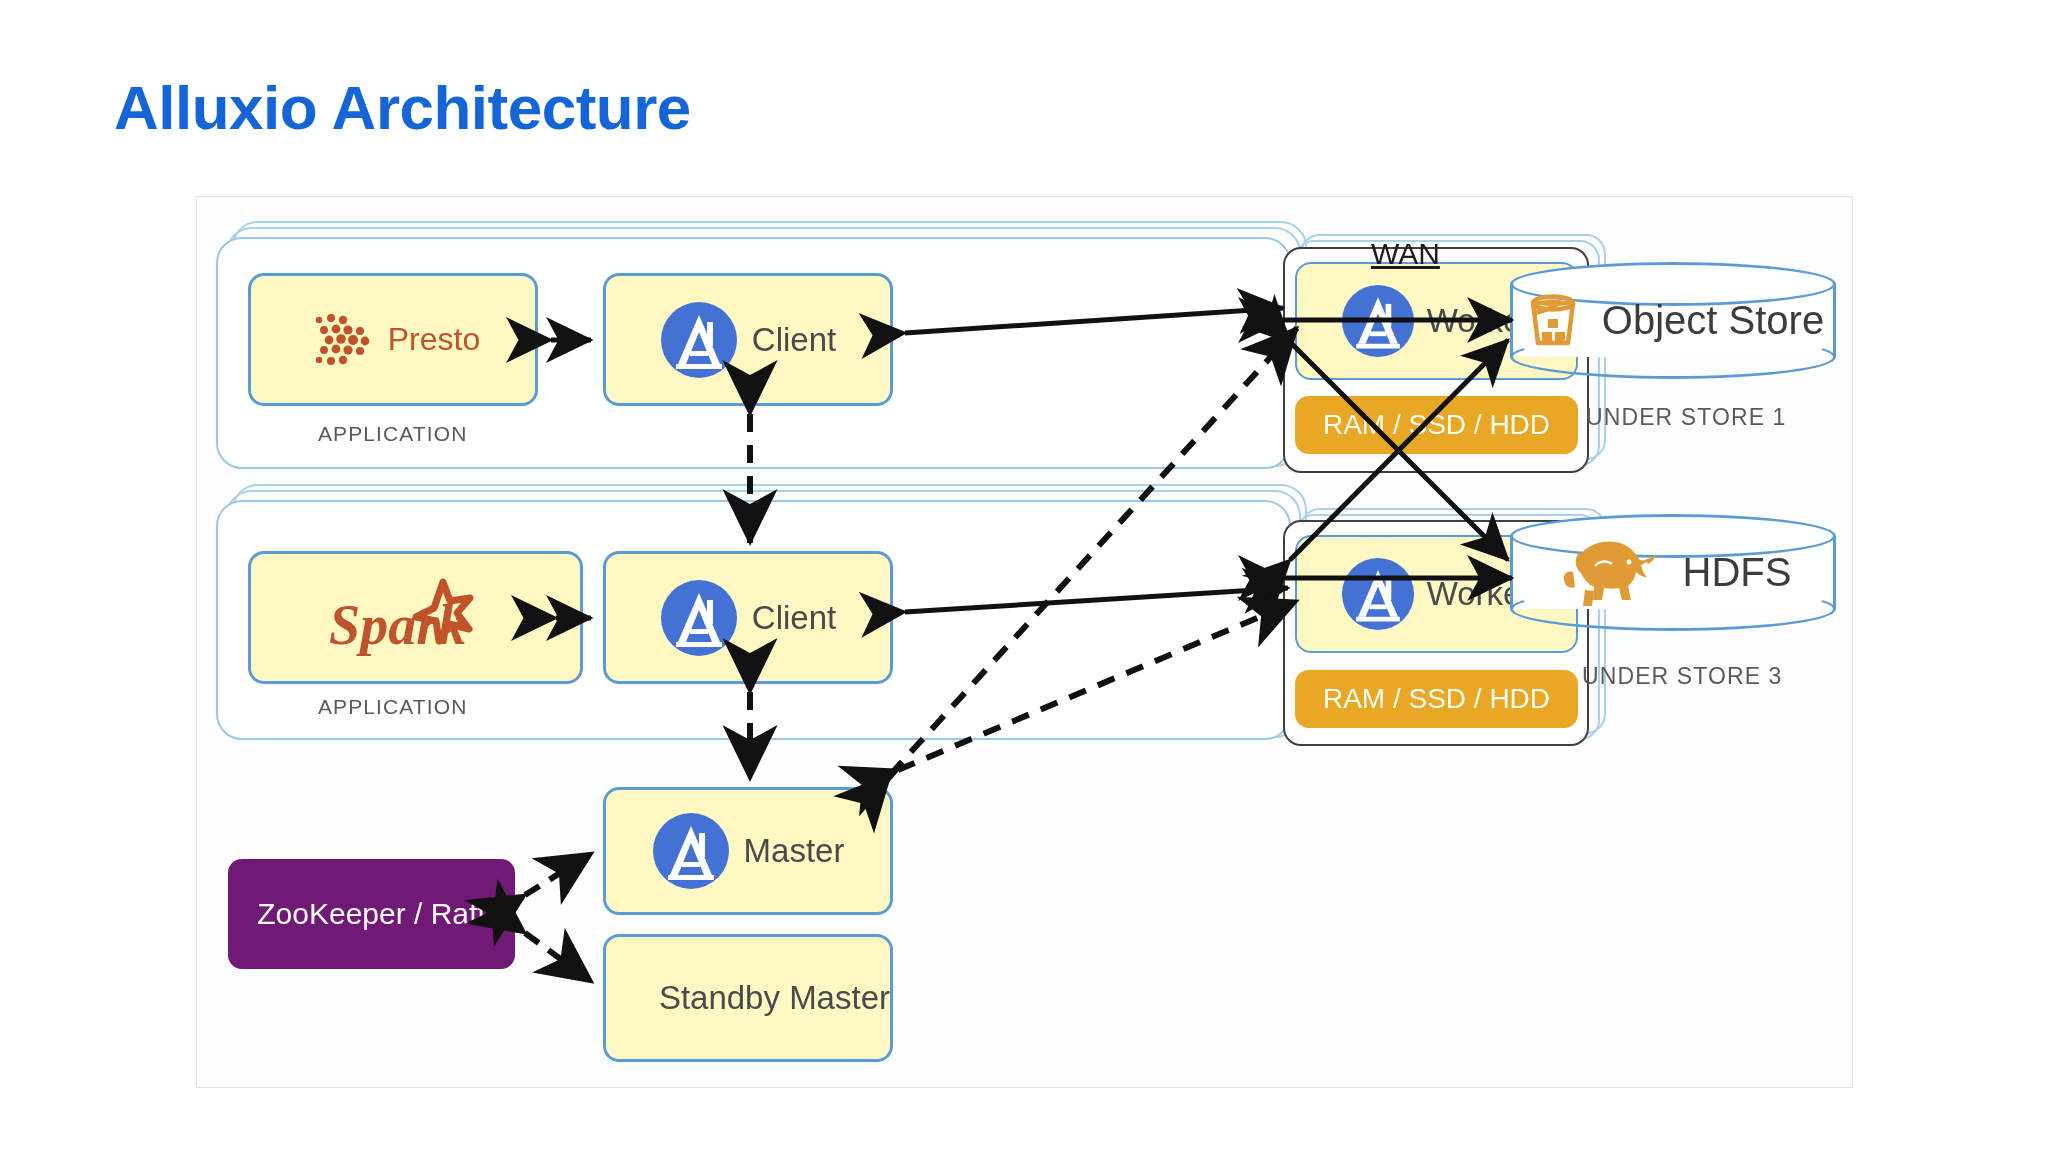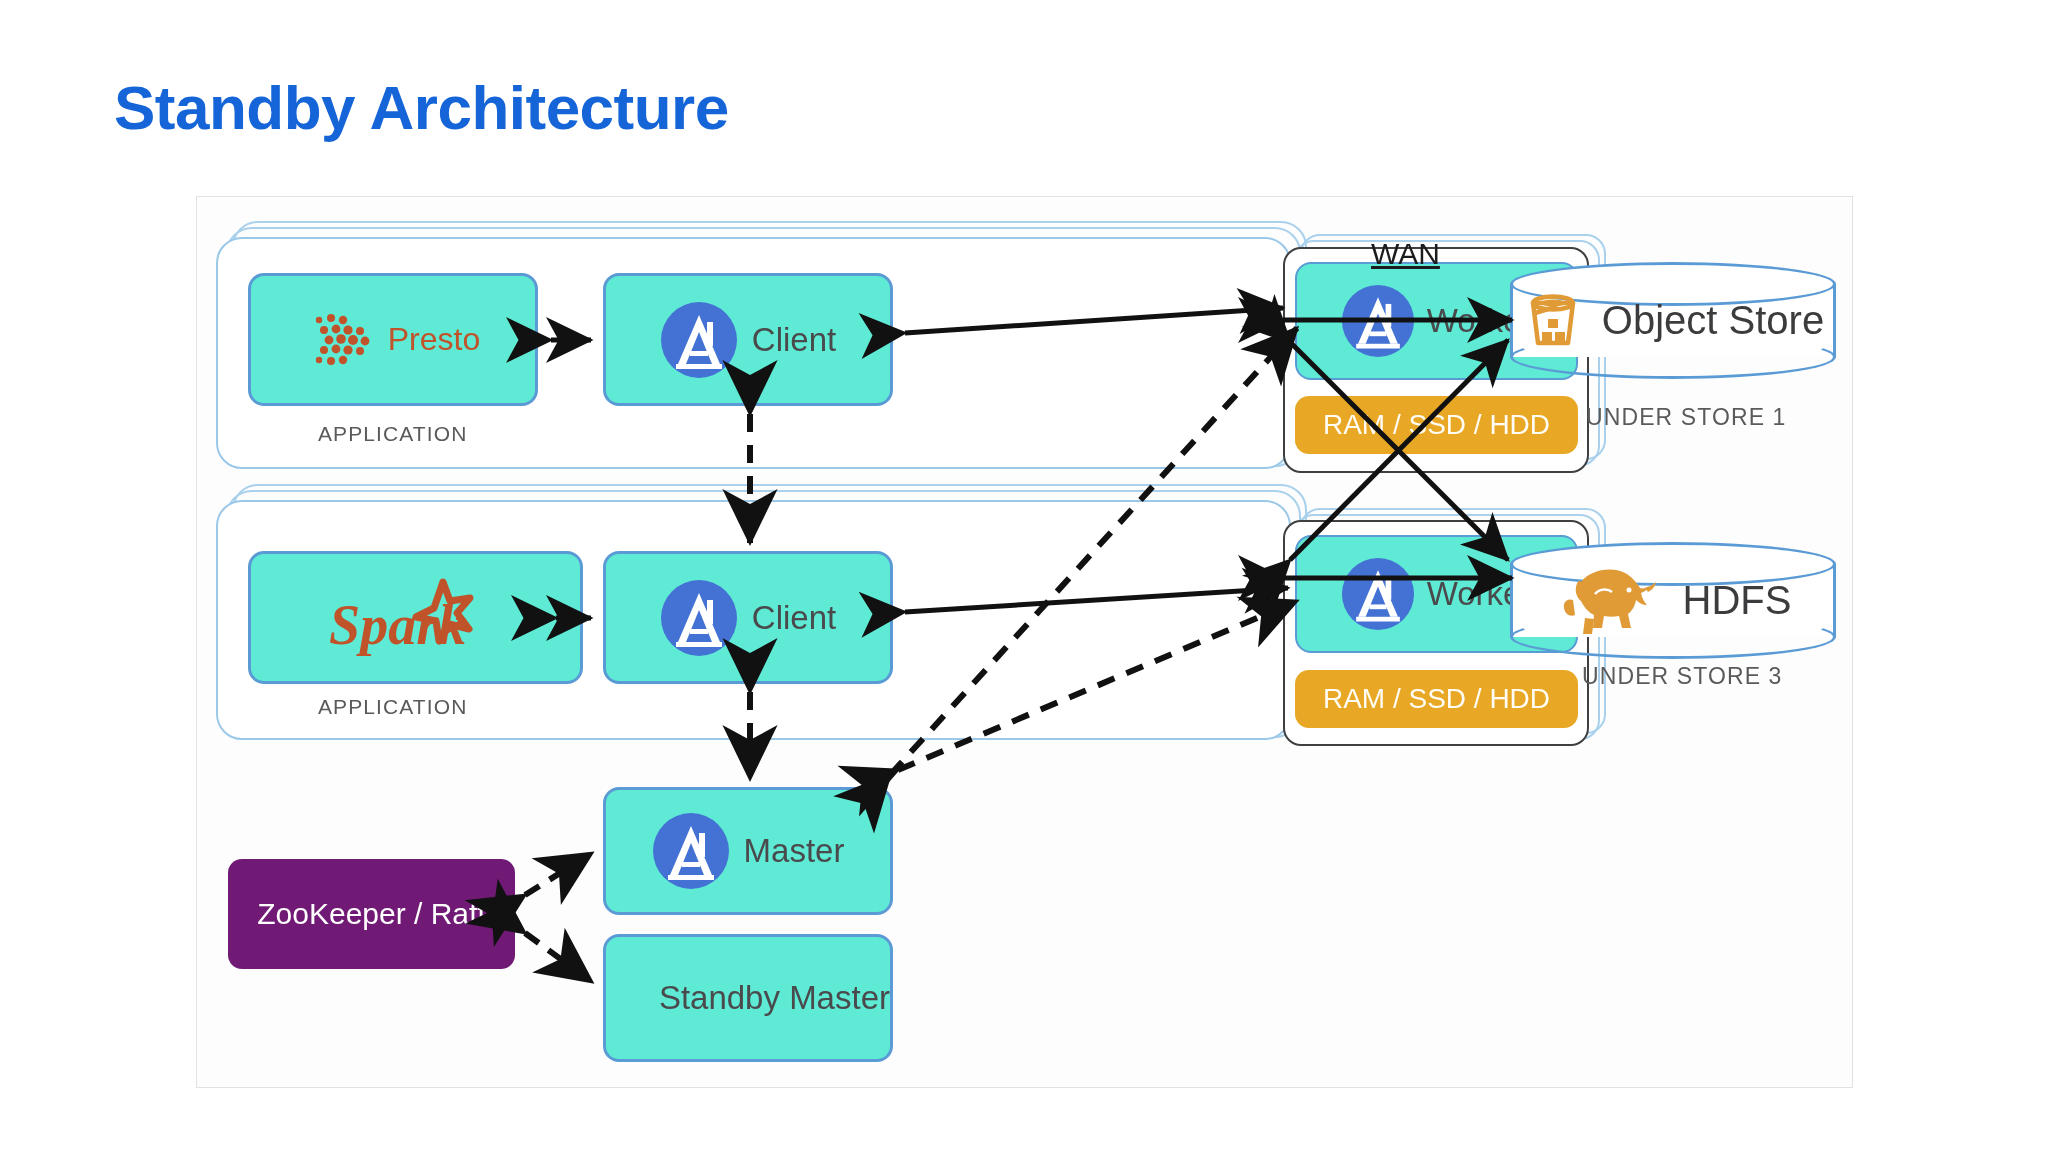--- a/index.html
+++ b/index.html
@@ -53,21 +53,21 @@
     background: transparent;
     box-sizing: border-box;
   }
 
   
   .card {
     position: absolute;
     box-sizing: border-box;
     border: 3px solid #5B9BD5;
     border-radius: 16px;
-    background: #5eead4;
+    background: #fef9c3;
     display: flex;
     align-items: center;
     justify-content: center;
   }
   .card.thin { border-width: 2.5px; }
 
   
   .worker-shell {
     position: absolute;
     box-sizing: border-box;
@@ -164,21 +164,21 @@
     position: absolute;
     left: 0; top: 0;
     width: 2048px;
     height: 1152px;
     pointer-events: none;
   }
 </style>
 </head>
 <body>
 
-<div id="page-title">Standby Architecture</div>
+<div id="page-title">Alluxio Architecture</div>
 
 <div id="diagram-frame"></div>
 
 <div class="stack-layer" style="left:232px; top:221px; width:1075px; height:240px;"></div>
 <div class="stack-layer" style="left:226px; top:227px; width:1075px; height:240px;"></div>
 <div class="node-group" style="left:216px; top:237px; width:1075px; height:232px;"></div>
 
 <div class="card" style="left:248px; top:273px; width:290px; height:133px;">
   <span style="display:inline-block;width:74px;height:74px;margin-right:8px;">
     <svg viewBox="0 0 74 74" width="74" height="74" aria-hidden="true">
@@ -300,21 +300,21 @@
         <rect x="26" y="29" width="10" height="9" fill="#E09B37"></rect>
         <rect x="20" y="42" width="10" height="9" fill="#E09B37"></rect>
         <rect x="33" y="42" width="10" height="9" fill="#E09B37"></rect>
       </svg>
     </span>
     <span class="cyl-label">Object Store</span>
   </div>
 </div>
 <div class="label-sub" style="left:1586px; top:404px; font-size:23px;">UNDER STORE 1</div>
 
-<div class="cylinder" style="left:1510px; top:542px; width:326px; height:117px;">
+<div class="cylinder" style="left:1510px; top:514px; width:326px; height:117px;">
   <div class="cyl-body"></div>
   <div class="cyl-bot"></div>
   <div class="cyl-top"></div>
   <div class="cyl-content">
     <span style="display:inline-block;width:110px;height:82px;">
       <svg viewBox="0 0 110 82" width="110" height="82" aria-hidden="true">
         <g fill="#E09B37">
           <path d="M18 40 c-6 -2 -10 2 -9 8 c1 7 7 9 11 7 z"></path>
           <path d="M26 22 c10 -13 32 -16 46 -8 c6 4 10 9 13 14 c3 1 6 0 9 -2 c-2 4 -5 6 -8 7 c1 5 3 9 6 12 c-4 0 -8 -2 -11 -5 c-1 6 -4 11 -8 14 l3 14 h-9 l-3 -12 c-5 1 -10 1 -15 0 l-2 12 h-9 l1 -13 c-6 -3 -10 -8 -13 -14 c-4 -3 -6 -9 -5 -14 c1 -5 3 -8 5 -5 z"></path>
           <path d="M90 28 c4 -1 8 -3 11 -6 c-1 5 -4 8 -8 10 z"></path>

